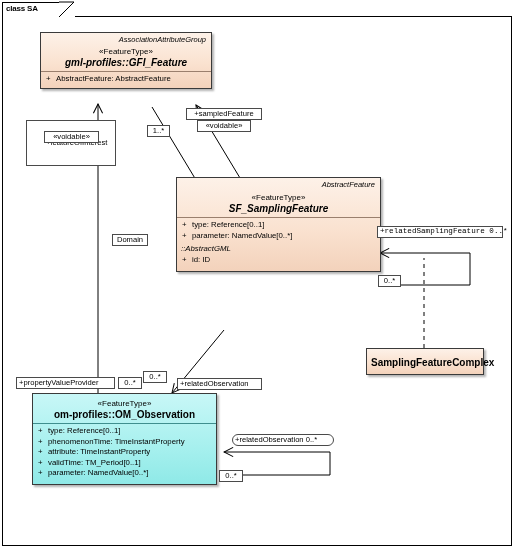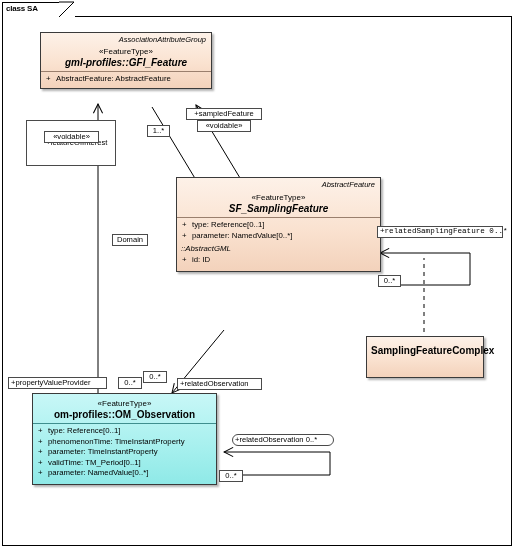--- a/index.html
+++ b/index.html
@@ -253,47 +253,47 @@
 
   <div class="clsbox cyan" style="left:32px; top:393px; width:185px;">
     <div class="cls-header" style="padding-top:4px;">
       <div class="cls-stereo">«FeatureType»</div>
       <div class="cls-name upright">om-profiles::OM_Observation</div>
     </div>
     <div class="divider cy"></div>
     <div class="cls-attrs" style="padding-bottom:5px;">
       <span class="attr"><span class="plus">+</span><span>type: Reference[0..1]</span></span>
       <span class="attr"><span class="plus">+</span><span>phenomenonTime: TimeInstantProperty</span></span>
-      <span class="attr"><span class="plus">+</span><span>parameter: TimeInstantProperty</span></span>
+      <span class="attr"><span class="plus">+</span><span>attribute: TimeInstantProperty</span></span>
       <span class="attr"><span class="plus">+</span><span>validTime: TM_Period[0..1]</span></span>
       <span class="attr"><span class="plus">+</span><span>parameter: NamedValue[0..*]</span></span>
     </div>
   </div>
 
-  <div class="clsbox peach" style="left:366px; top:336px; width:118px; height:42px;">
+  <div class="clsbox peach" style="left:366px; top:348px; width:118px; height:27px;">
     <div class="cls-header" style="padding-top:8px;">
       <div class="cls-name upright">SamplingFeatureComplex</div>
     </div>
   </div>
 
   <div class="lbl stack" style="left:26px; top:120px; width:90px;">
     <span class="lbl-row">+featureOfInterest</span>
   </div>
   <div class="lbl center" style="left:44px; top:131px; width:55px;">«voidable»</div>
 
   <div class="lbl center" style="left:186px; top:108px; width:76px;">+sampledFeature</div>
   <div class="lbl center" style="left:197px; top:120px; width:54px;">«voidable»</div>
   <div class="lbl center" style="left:147px; top:125px; width:23px;">1..*</div>
 
   <div class="lbl center" style="left:112px; top:234px; width:36px;">Domain</div>
 
   <div class="lbl" style="left:377px; top:226px; width:126px;font-family:Liberation Mono, monospace;">+relatedSamplingFeature 0..*</div>
   <div class="lbl center" style="left:378px; top:275px; width:23px;">0..*</div>
 
-  <div class="lbl" style="left:8px; top:377px; width:99px;">+propertyValueProvider</div>
+  <div class="lbl" style="left:16px; top:377px; width:99px;">+propertyValueProvider</div>
   <div class="lbl center" style="left:118px; top:377px; width:24px;">0..*</div>
   <div class="lbl center" style="left:143px; top:371px; width:24px;">0..*</div>
   <div class="lbl" style="left:177px; top:378px; width:85px;">+relatedObservation</div>
 
   <div class="lbl" style="left:232px; top:434px; width:102px;border-radius:6px;">+relatedObservation 0..*</div>
   <div class="lbl center" style="left:219px; top:470px; width:24px;">0..*</div>
 
 </div>
 
 </body></html>

